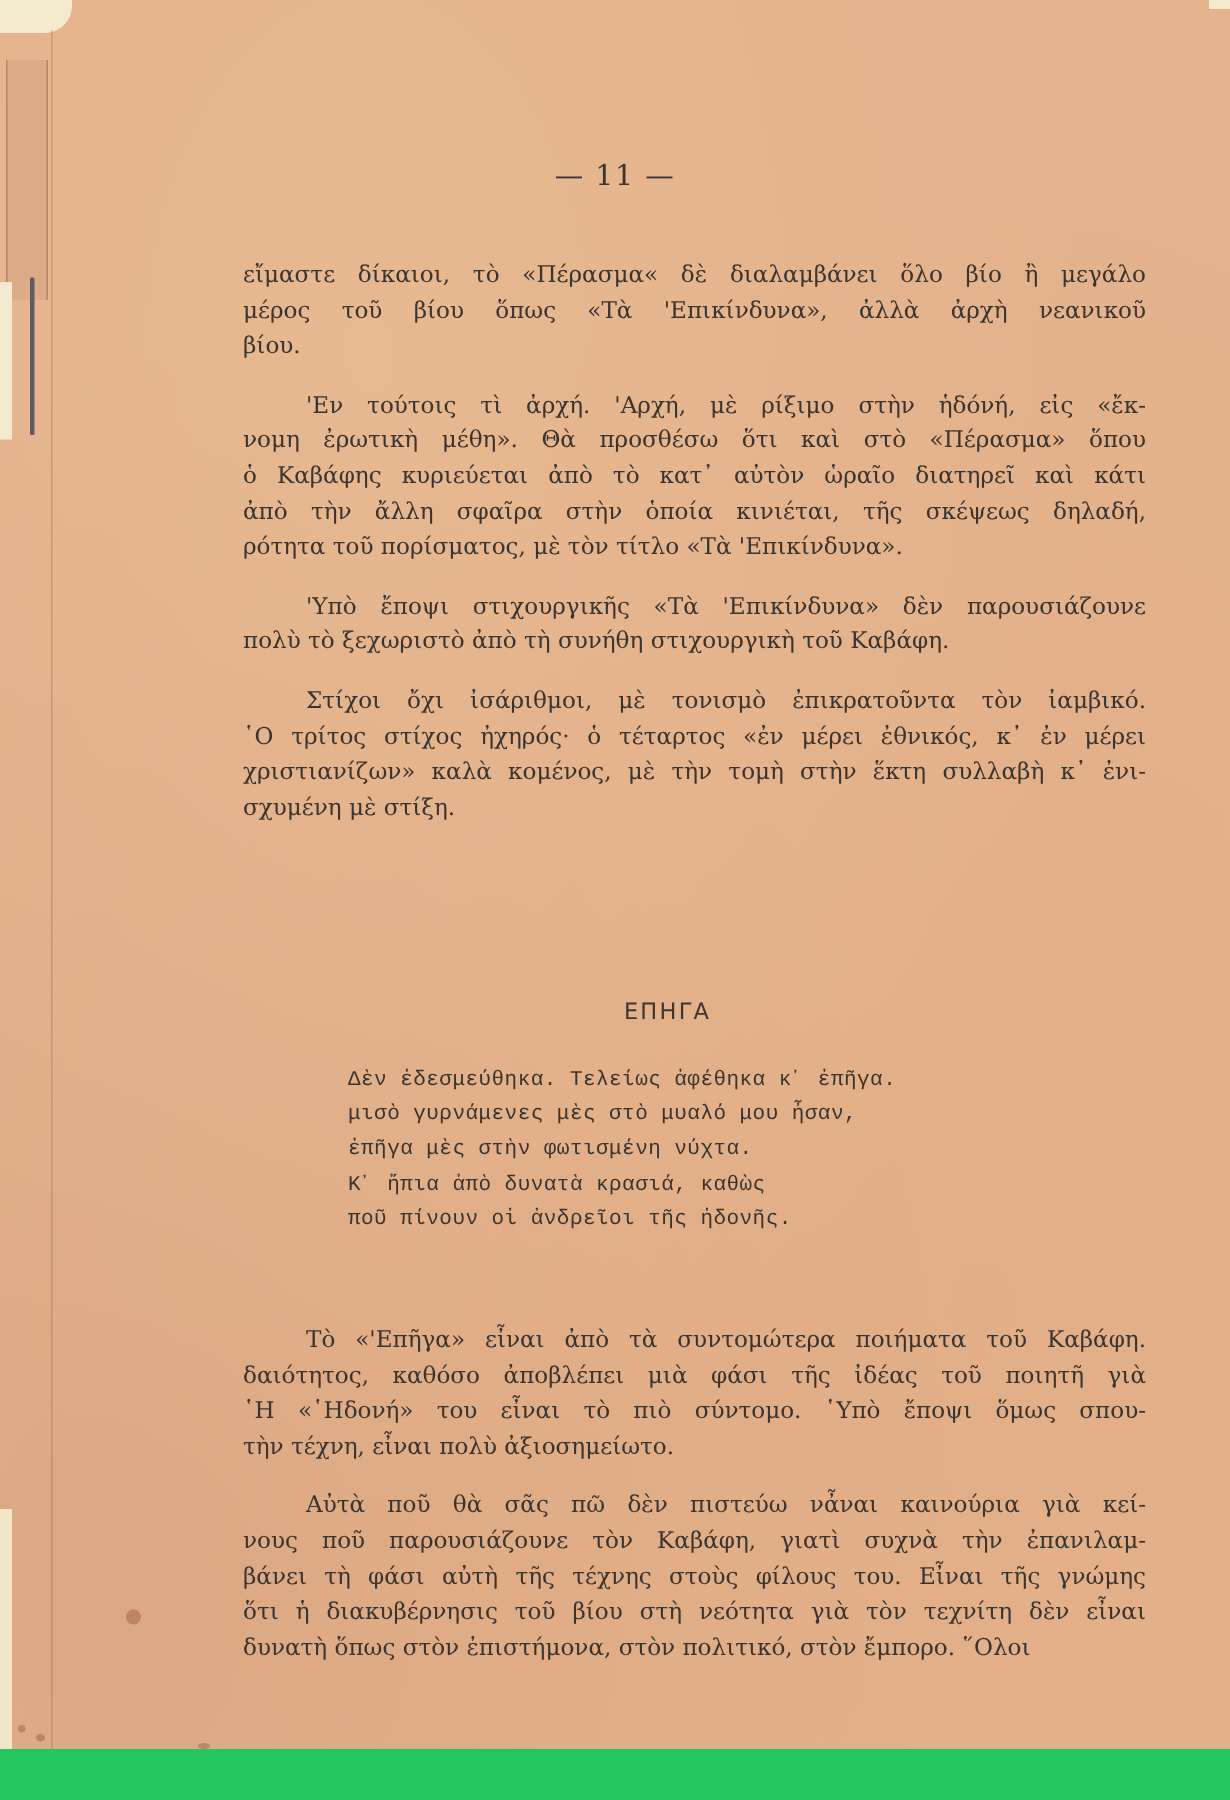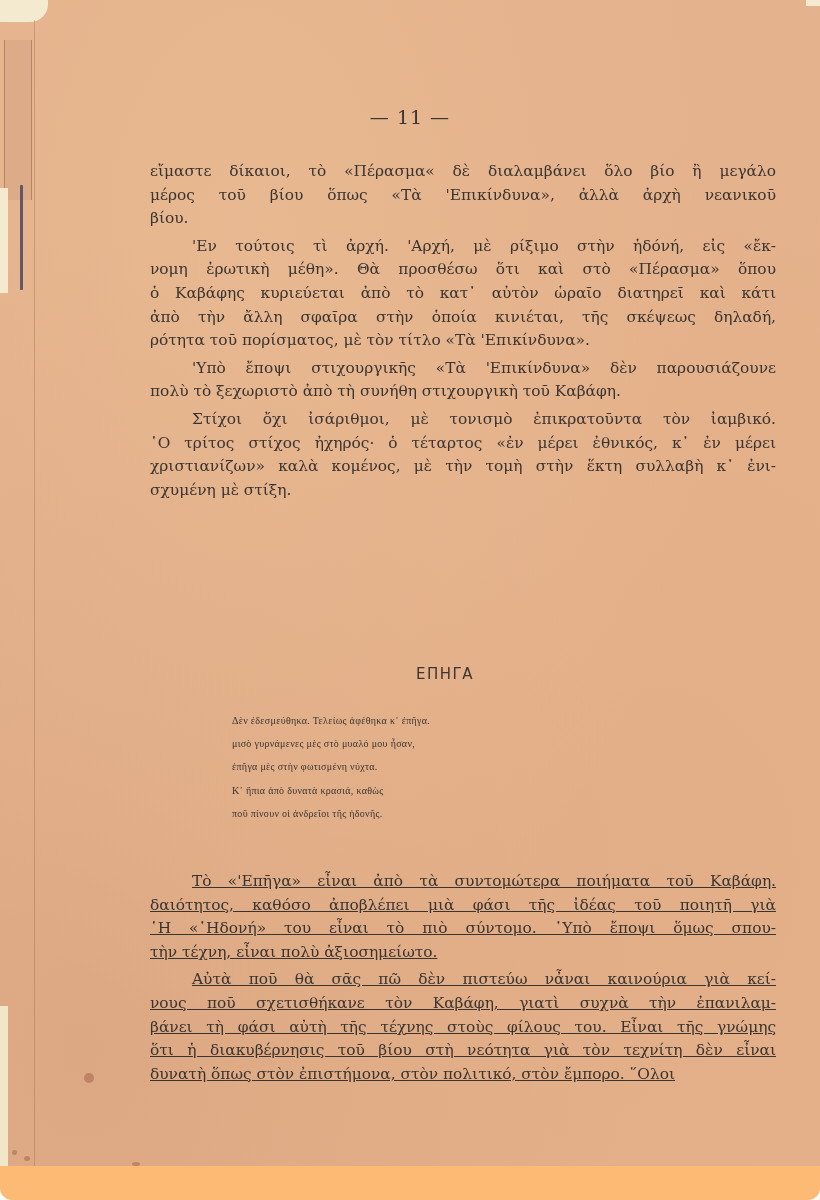--- a/index.html
+++ b/index.html
@@ -7,22 +7,21 @@
       padding: 0;
       width: 820px;
       height: 1200px;
       overflow: hidden;
       background: #ffffff;
     }
     .canvas {
       position: relative;
       width: 820px;
       height: 1200px;
-      background: #fdba74;
-      border-radius: 12px;
+      background: #22c55e;
     }
     .page {
       position: absolute;
       left: 0;
       top: 0;
       width: 820px;
       height: 1166px;
       background: #e4b28c;
       background-image:
         radial-gradient(ellipse at 30% 20%, rgba(235,190,150,0.5), rgba(0,0,0,0) 60%),
@@ -111,51 +110,51 @@
       position: absolute;
       left: 146px;
       width: 634px;
       font-family: "DejaVu Serif", serif;
       font-size: 15.4px;
       line-height: 23.6px;
       color: #3a3431;
       text-align: justify;
     }
     .text-block p {
-      margin: 4px;
+      margin: 16px;
       text-align-last: auto;
     }
     .line {
       display: block;
       text-align: justify;
       text-align-last: justify;
       white-space: nowrap;
     }
     .line.last {
       text-align-last: left;
     }
     .block-1 { top: 156px; }
-    .block-2 { top: 866px; text-decoration: underline; }
+    .block-2 { top: 866px; }
     .poem-title {
       position: absolute;
       left: 0;
       width: 890px;
       top: 665px;
       text-align: center;
       font-family: "DejaVu Sans", sans-serif;
       font-size: 15px;
       letter-spacing: 1.5px;
       color: #3d3532;
     }
     .poem {
       position: absolute;
       left: 232px;
       top: 709px;
-      font-family: Liberation Serif, serif;
-      font-size: 10px;
+      font-family: Liberation Mono, monospace;
+      font-size: 14px;
       line-height: 23.2px;
       color: #3a3431;
     }
     .poem .verse {
       display: block;
       white-space: nowrap;
       letter-spacing: 0.3px;
     }
     .credit {
       position: absolute;
@@ -225,21 +224,21 @@
 
     <div class="text-block block-2" id="block-bottom">
         <p>
           <span class="line" style="padding-left: 42px;">Τὸ «'Επῆγα» εἶναι ἀπὸ τὰ συντομώτερα ποιήματα τοῦ Καβάφη.</span>
           <span class="line">δαιότητος, καθόσο ἀποβλέπει μιὰ φάσι τῆς ἰδέας τοῦ ποιητῆ γιὰ</span>
           <span class="line">῾Η «῾Ηδονή» του εἶναι τὸ πιὸ σύντομο. ῾Υπὸ ἔποψι ὅμως σπου-</span>
           <span class="line last">τὴν τέχνη, εἶναι πολὺ ἀξιοσημείωτο.</span>
         </p>
         <p>
           <span class="line" style="padding-left: 42px;">Αὐτὰ ποῦ θὰ σᾶς πῶ δὲν πιστεύω νἆναι καινούρια γιὰ κεί-</span>
-          <span class="line">νους ποῦ σχετισθήκανε τὸν Καβάφη, γιατὶ συχνὰ τὴν ἐπανιλαμ-</span>
+          <span class="line">νους ποῦ παρουσιάζουνε τὸν Καβάφη, γιατὶ συχνὰ τὴν ἐπανιλαμ-</span>
           <span class="line">βάνει τὴ φάσι αὐτὴ τῆς τέχνης στοὺς φίλους του. Εἶναι τῆς γνώμης</span>
           <span class="line">ὅτι ἡ διακυβέρνησις τοῦ βίου στὴ νεότητα γιὰ τὸν τεχνίτη δὲν εἶναι</span>
           <span class="line last">δυνατὴ ὅπως στὸν ἐπιστήμονα, στὸν πολιτικό, στὸν ἔμπορο. ῞Ολοι</span>
         </p>
       </div>
   </div>
 
   <div class="credit">CC BY-SA 4.0 Cavafy Archive Onassis Foundation</div>
 </div>
 

